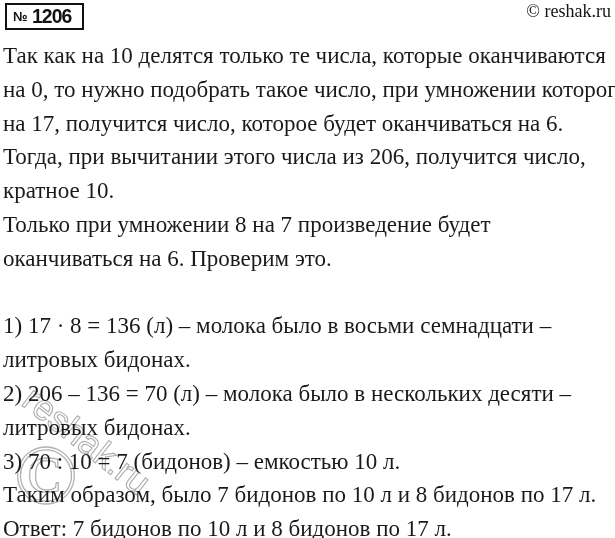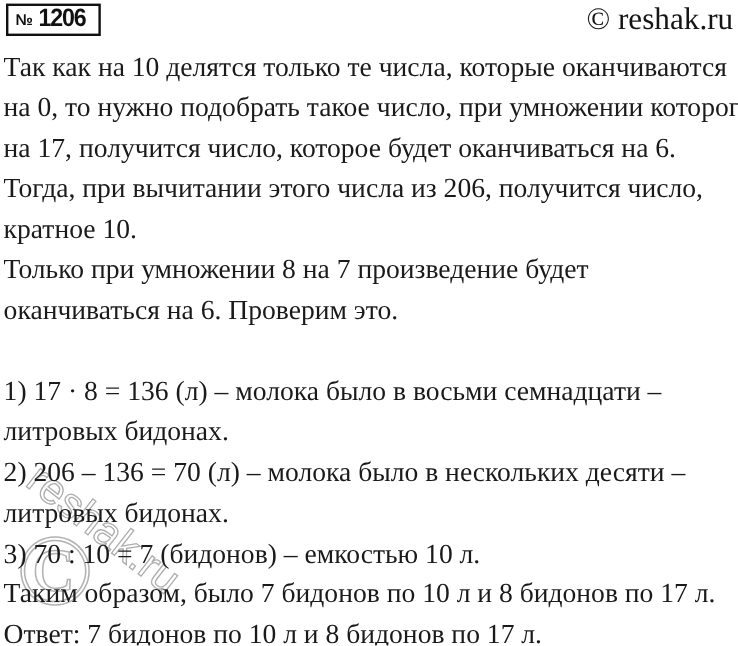--- a/index.html
+++ b/index.html
@@ -45,21 +45,21 @@
     font-weight: bold;
     letter-spacing: -1px;
     transform: scaleX(0.92);
     transform-origin: left center;
   }
   .site-credit {
     position: absolute;
     right: 4px;
     top: 1px;
     font-family: "Liberation Serif", serif;
-    font-size: 26px;
+    font-size: 18px;
     color: #141414;
     z-index: 3;
     white-space: nowrap;
   }
   
   .watermark {
     position: absolute;
     left: 2px;
     top: 372px;
     z-index: 1;

